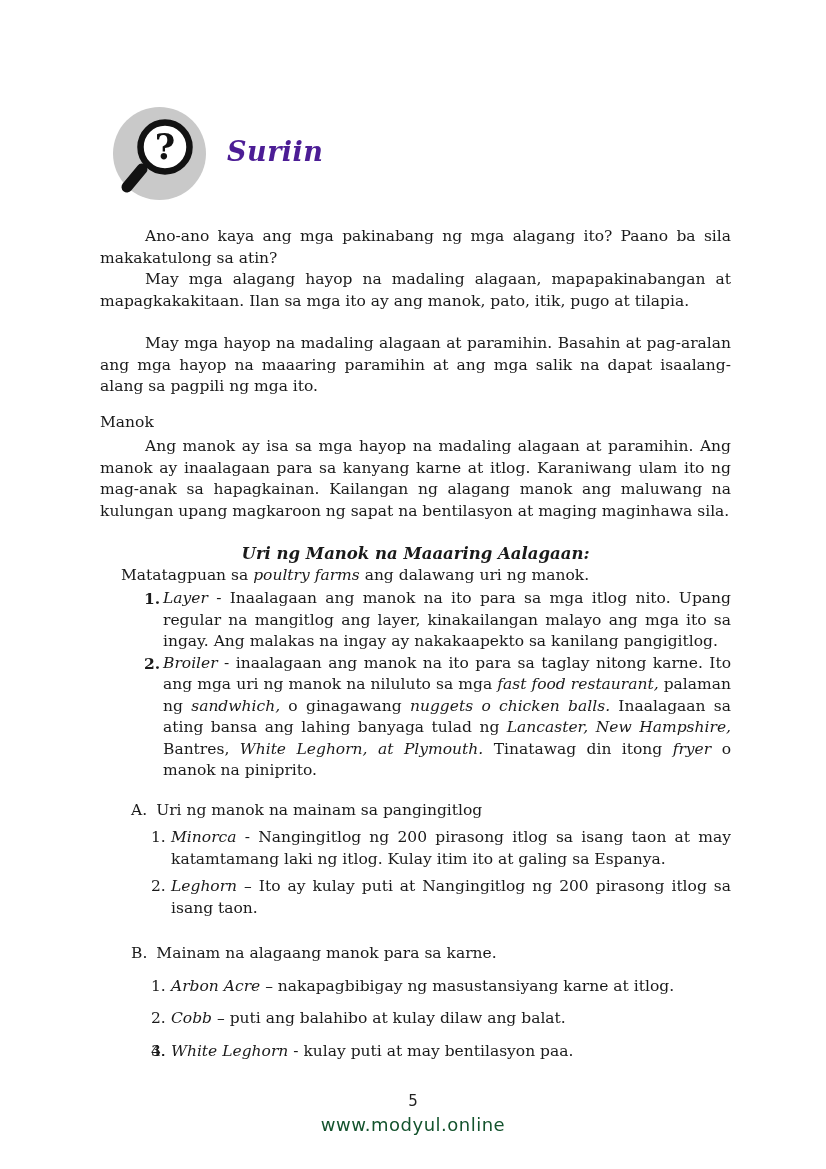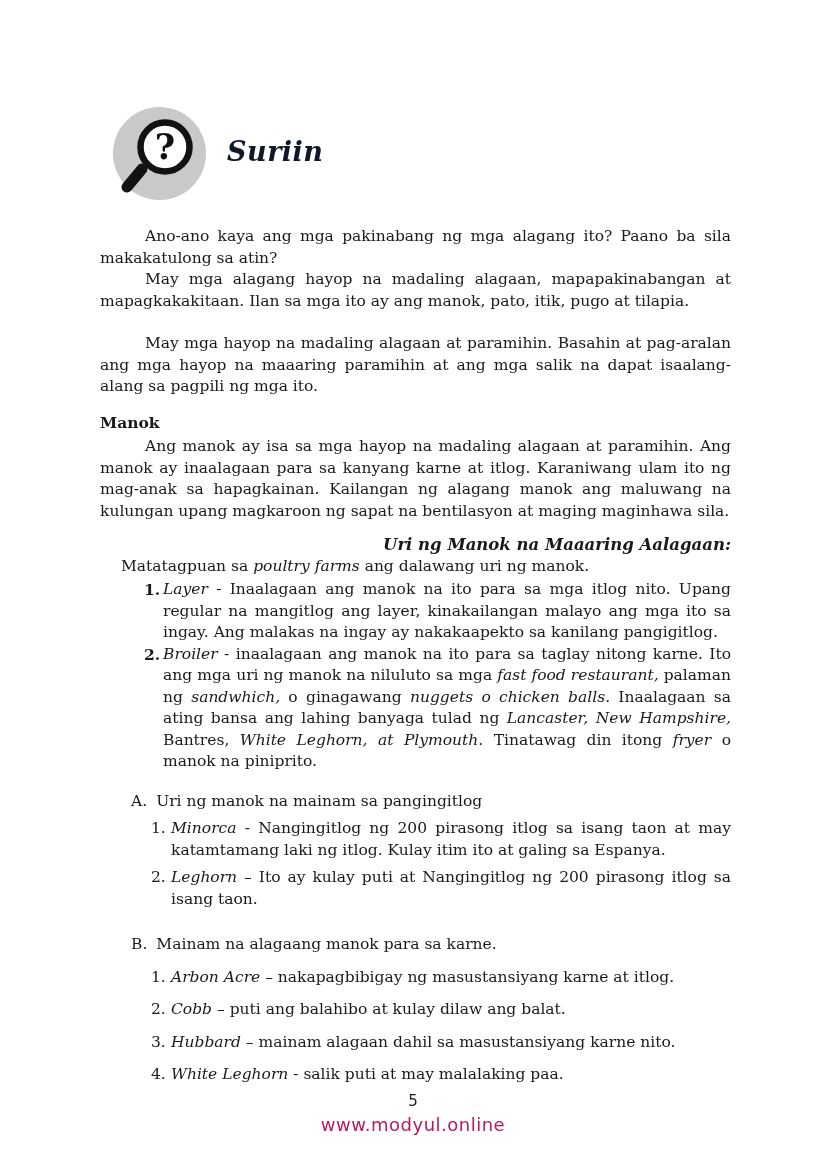--- a/index.html
+++ b/index.html
@@ -27,49 +27,49 @@
     height: 93px;
     border-radius: 50%;
     background: #c9c9c9;
     flex: 0 0 auto;
   }
   .page-title {
     font-size: 27px;
     font-weight: 700;
     font-style: italic;
     letter-spacing: 0.5px;
-    color: #0f172a;
+    color: #4c1d95;
     padding-bottom: 4px;
   }
 
   
   .content {
     position: absolute;
     top: 226px;
     left: 100px;
     width: 631px;
     font-size: 15.5px;
     line-height: 21.5px;
     text-align: justify;
   }
   .content p { margin: 0; }
   p.indented { text-indent: 45px; }
   .gap-before { margin-top: 21px !important; }
 
   .h-manok {
     margin-top: 14px;
-    font-weight: 700;
+    font-weight: 400;
     text-align: left;
   }
   .h-uri {
-    margin-top: 12px;
+    margin-top: 21px;
     font-weight: 700;
     font-style: italic;
     font-size: 16.5px;
-    text-align: right;
+    text-align: center;
   }
   .lead-in {
     margin-top: 2px;
     padding-left: 21px;
     text-align: left;
   }
 
   
   .type-list { margin-top: 2px; }
   .t-item { position: relative; padding-left: 63px; }
@@ -104,21 +104,21 @@
   }
   .watermark {
     position: absolute;
     top: 1114px;
     left: 0;
     width: 100%;
     text-align: center;
     font-family: "DejaVu Sans", "Liberation Sans", sans-serif;
     font-size: 18px;
     letter-spacing: 0.5px;
-    color: #be185d;
+    color: #14532d;
   }
 </style>
 </head>
 <body>
 
 <div class="page">
 
   <div class="header">
     <div class="icon-circle">
       <svg viewBox="0 0 93 93" width="93" height="93" aria-hidden="true">
@@ -173,25 +173,24 @@
       <div class="s-item">
         <span class="s-num">1.</span>
         <span><i>Arbon Acre</i><span> – nakapagbibigay ng masustansiyang karne at itlog.</span></span>
       </div>
       <div class="s-item">
         <span class="s-num">2.</span>
         <span><i>Cobb</i><span> – puti ang balahibo at kulay dilaw ang balat.</span></span>
       </div>
       <div class="s-item">
         <span class="s-num">3.</span>
-        <span><i>Hubbard</i><span> – mainam alagaan dahil sa masustansiyang karne nito.</span></span>
       </div>
       <div class="s-item">
         <span class="s-num">4.</span>
-        <span><i>White Leghorn</i><span> - salik puti at may malalaking paa.</span></span>
+        <span><i>White Leghorn</i><span> - kulay puti at may bentilasyon paa.</span></span>
       </div>
     </div>
   </div>
 
   <div class="page-number">5</div>
   <div class="watermark">www.modyul.online</div>
 
 </div>
 
 </body></html>

